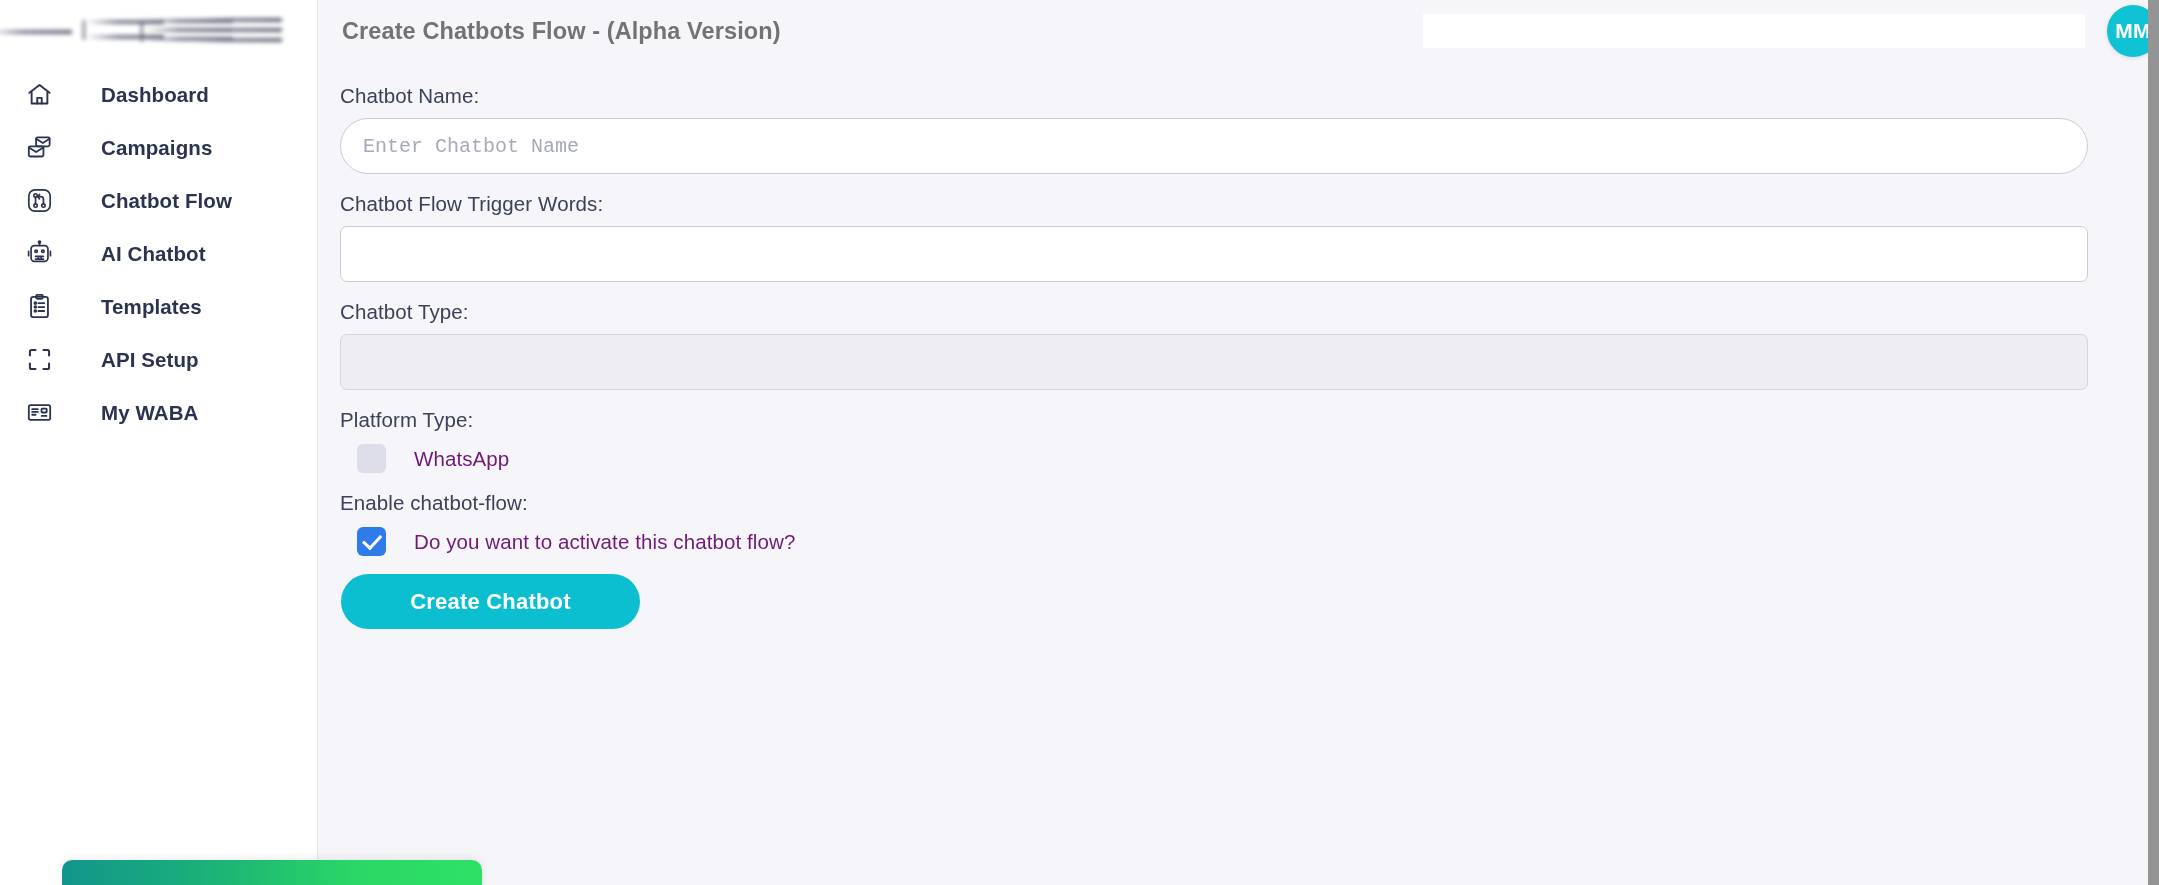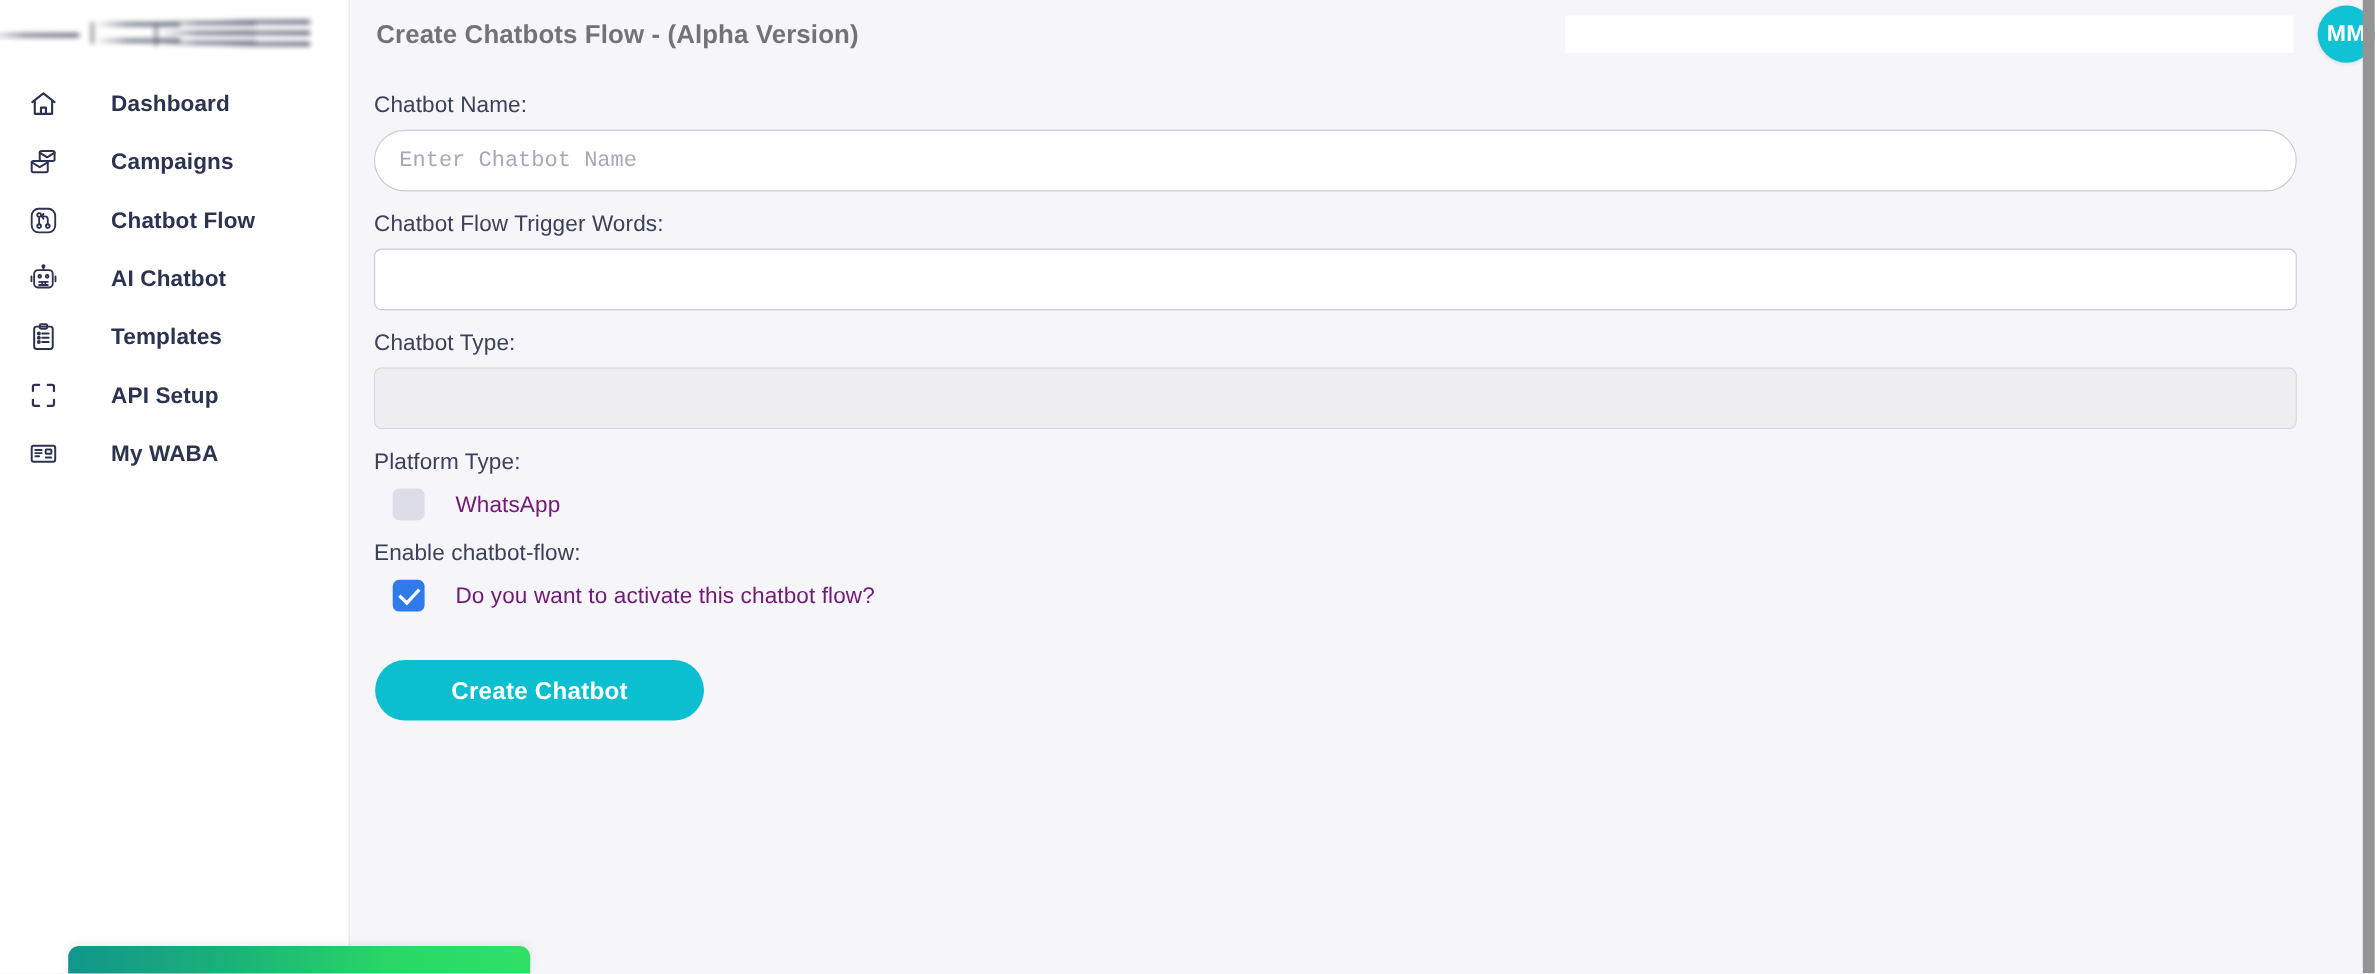--- a/index.html
+++ b/index.html
@@ -228,21 +228,20 @@
     transform: rotate(43deg) translate(-1px,-2px);
   }
   .check-label {
     margin-left: 28px;
     font-size: 20.5px;
     color: #701a75;
     letter-spacing: 0.1px;
   }
 
   #create-btn {
-    margin-top: 26px;
     margin-left: 1px;
     width: 299px;
     height: 55px;
     border: none;
     border-radius: 28px;
     background: #0bbfd0;
     color: #ffffff;
     font-size: 22px;
     font-weight: 700;
     letter-spacing: 0.2px;

